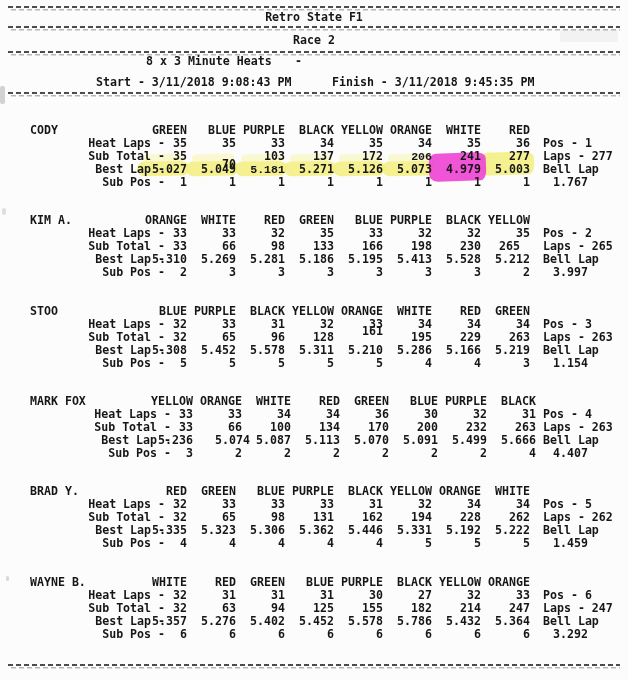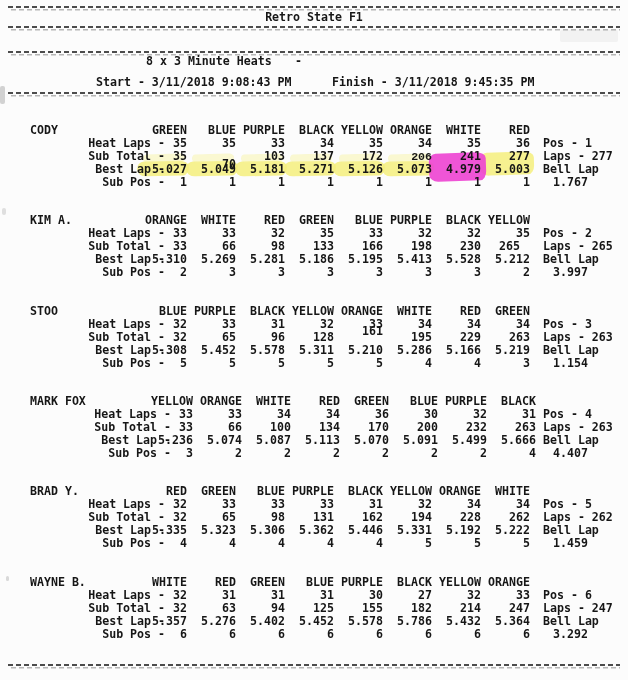--- a/index.html
+++ b/index.html
@@ -28,20 +28,21 @@
   .artifact{position:absolute;background:#6f6f6f;border-radius:2px;z-index:0;}
 </style>
 </head>
 <body>
 
 <div id="page">
 
   <div class="divider" style="top:6px"></div>
   <div class="center" style="top:11px">Retro State F1</div>
   <div class="divider" style="top:26px"></div>
+  <div class="center" style="top:34px">Race 2</div>
   <div class="divider" style="top:51px"></div>
 
   <span class="abs" style="left:146px;top:55px">8 x 3 Minute Heats</span>
   <span class="abs" style="left:295px;top:55px">-</span>
 
   <span class="abs" style="left:96px;top:76px">Start - 3/11/2018 9:08:43 PM</span>
   <span class="abs" style="left:332px;top:76px">Finish - 3/11/2018 9:45:35 PM</span>
 
   <div class="divider" style="top:92px"></div>
 
@@ -84,21 +85,21 @@
         <span class="cell" style="right: 392px; top: 34px;">70</span>
         <span class="cell" style="right: 343px; top: 26px;">103</span>
         <span class="cell" style="right: 294px; top: 26px;">137</span>
         <span class="cell" style="right: 245px; top: 26px;">172</span>
         <span class="cell" style="right: 196px; top: 26px; font-family: Liberation Mono, monospace;">206</span>
         <span class="cell" style="right: 147px; top: 26px;">241</span>
         <span class="cell" style="right: 98px; top: 26px;">277</span>
         <span class="cell" style="right: 463px; top: 39px;">Best Lap -</span>
         <span class="cell" style="right: 441px; top: 39px;">5.027</span>
         <span class="cell" style="right: 392px; top: 39px;">5.049</span>
-        <span class="cell" style="right: 343px; top: 39px;">5.181</span>
+        <span class="cell" style="right: 343px; top: 39px; font-family: Liberation Mono, monospace;">5.181</span>
         <span class="cell" style="right: 294px; top: 39px;">5.271</span>
         <span class="cell" style="right: 245px; top: 39px;">5.126</span>
         <span class="cell" style="right: 196px; top: 39px;">5.073</span>
         <span class="cell" style="right: 147px; top: 39px;">4.979</span>
         <span class="cell" style="right: 98px; top: 39px;">5.003</span>
         <span class="cell" style="right: 463px; top: 52px;">Sub Pos -</span>
         <span class="cell" style="right: 441px; top: 52px;">1</span>
         <span class="cell" style="right: 392px; top: 52px;">1</span>
         <span class="cell" style="right: 343px; top: 52px;">1</span>
         <span class="cell" style="right: 294px; top: 52px;">1</span>
@@ -236,21 +237,21 @@
         <span class="cell" style="right: 441px; top: 26px;">33</span>
         <span class="cell" style="right: 392px; top: 26px;">66</span>
         <span class="cell" style="right: 343px; top: 26px;">100</span>
         <span class="cell" style="right: 294px; top: 26px;">134</span>
         <span class="cell" style="right: 245px; top: 26px;">170</span>
         <span class="cell" style="right: 196px; top: 26px;">200</span>
         <span class="cell" style="right: 147px; top: 26px;">232</span>
         <span class="cell" style="right: 98px; top: 26px;">263</span>
         <span class="cell" style="right: 463px; top: 39px;">Best Lap -</span>
         <span class="cell" style="right: 441px; top: 39px;">5.236</span>
-        <span class="cell" style="right: 392px; top: 39px; text-align: center;">5.074</span>
+        <span class="cell" style="right: 384px; top: 39px; text-align: center;">5.074</span>
         <span class="cell" style="right: 343px; top: 39px;">5.087</span>
         <span class="cell" style="right: 294px; top: 39px;">5.113</span>
         <span class="cell" style="right: 245px; top: 39px;">5.070</span>
         <span class="cell" style="right: 196px; top: 39px;">5.091</span>
         <span class="cell" style="right: 147px; top: 39px;">5.499</span>
         <span class="cell" style="right: 98px; top: 39px;">5.666</span>
         <span class="cell" style="right: 463px; top: 52px;">Sub Pos -</span>
         <span class="cell" style="right: 441px; top: 52px;">3</span>
         <span class="cell" style="right: 392px; top: 52px;">2</span>
         <span class="cell" style="right: 343px; top: 52px;">2</span>

